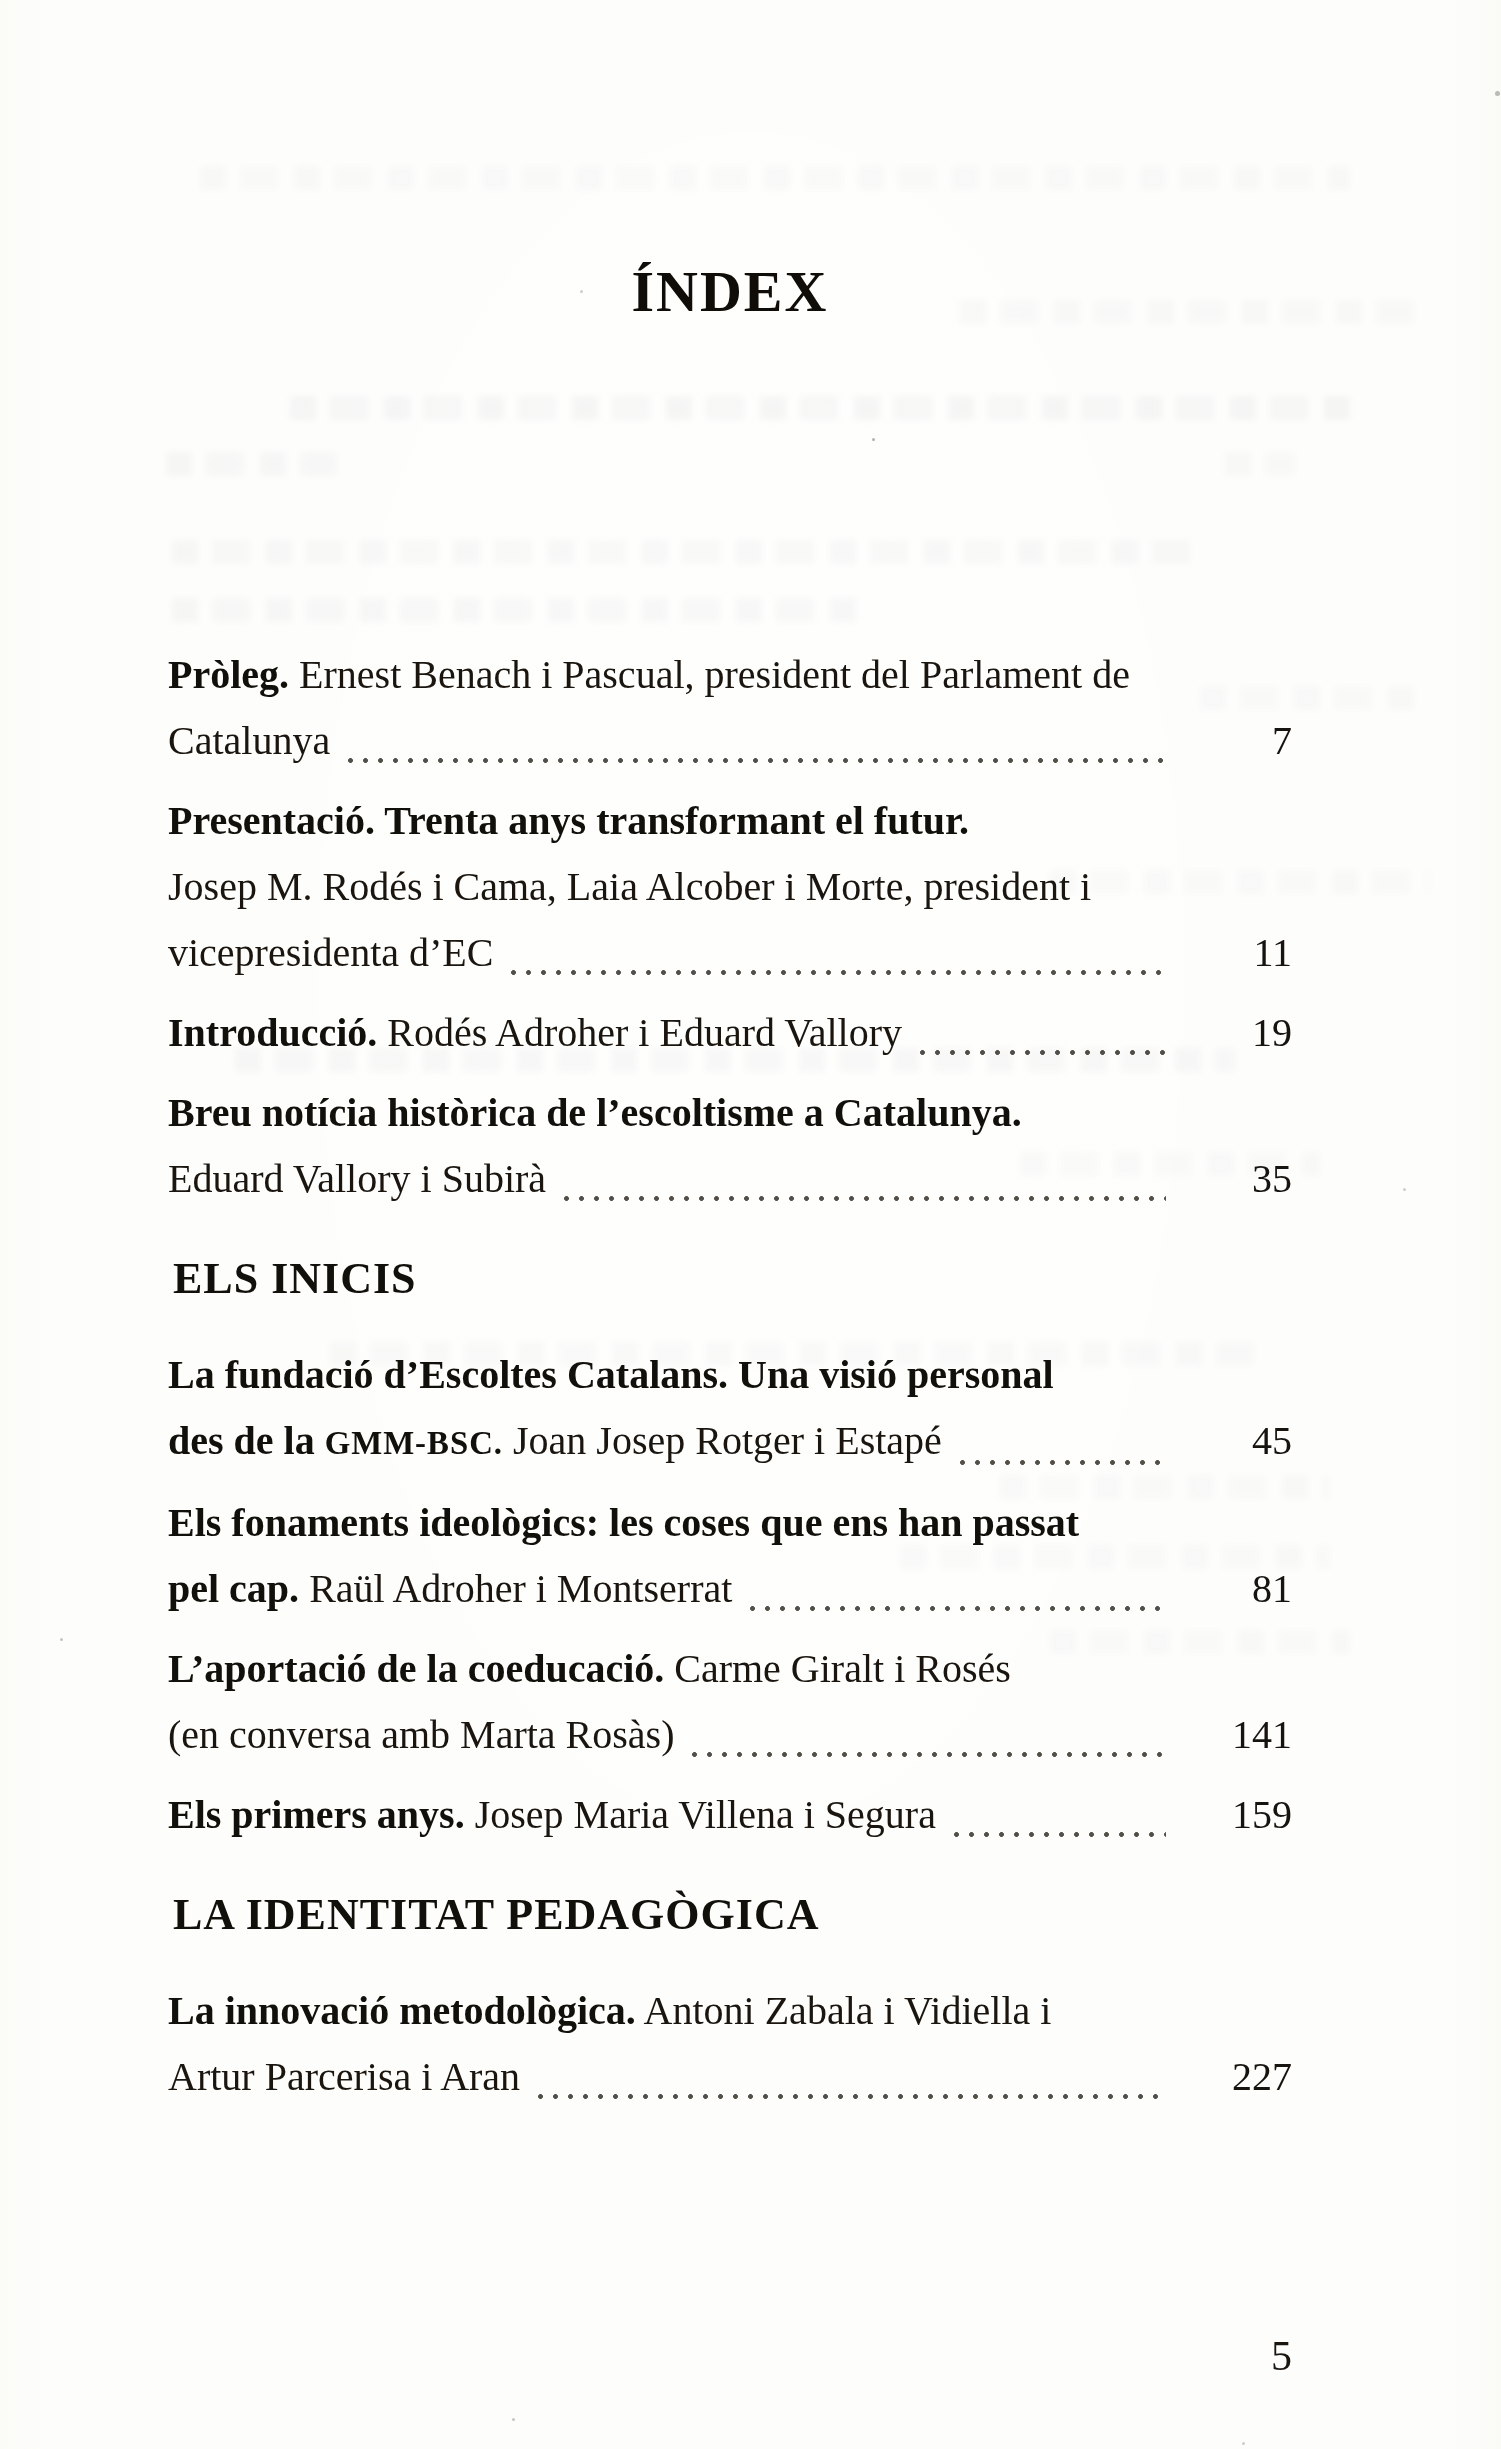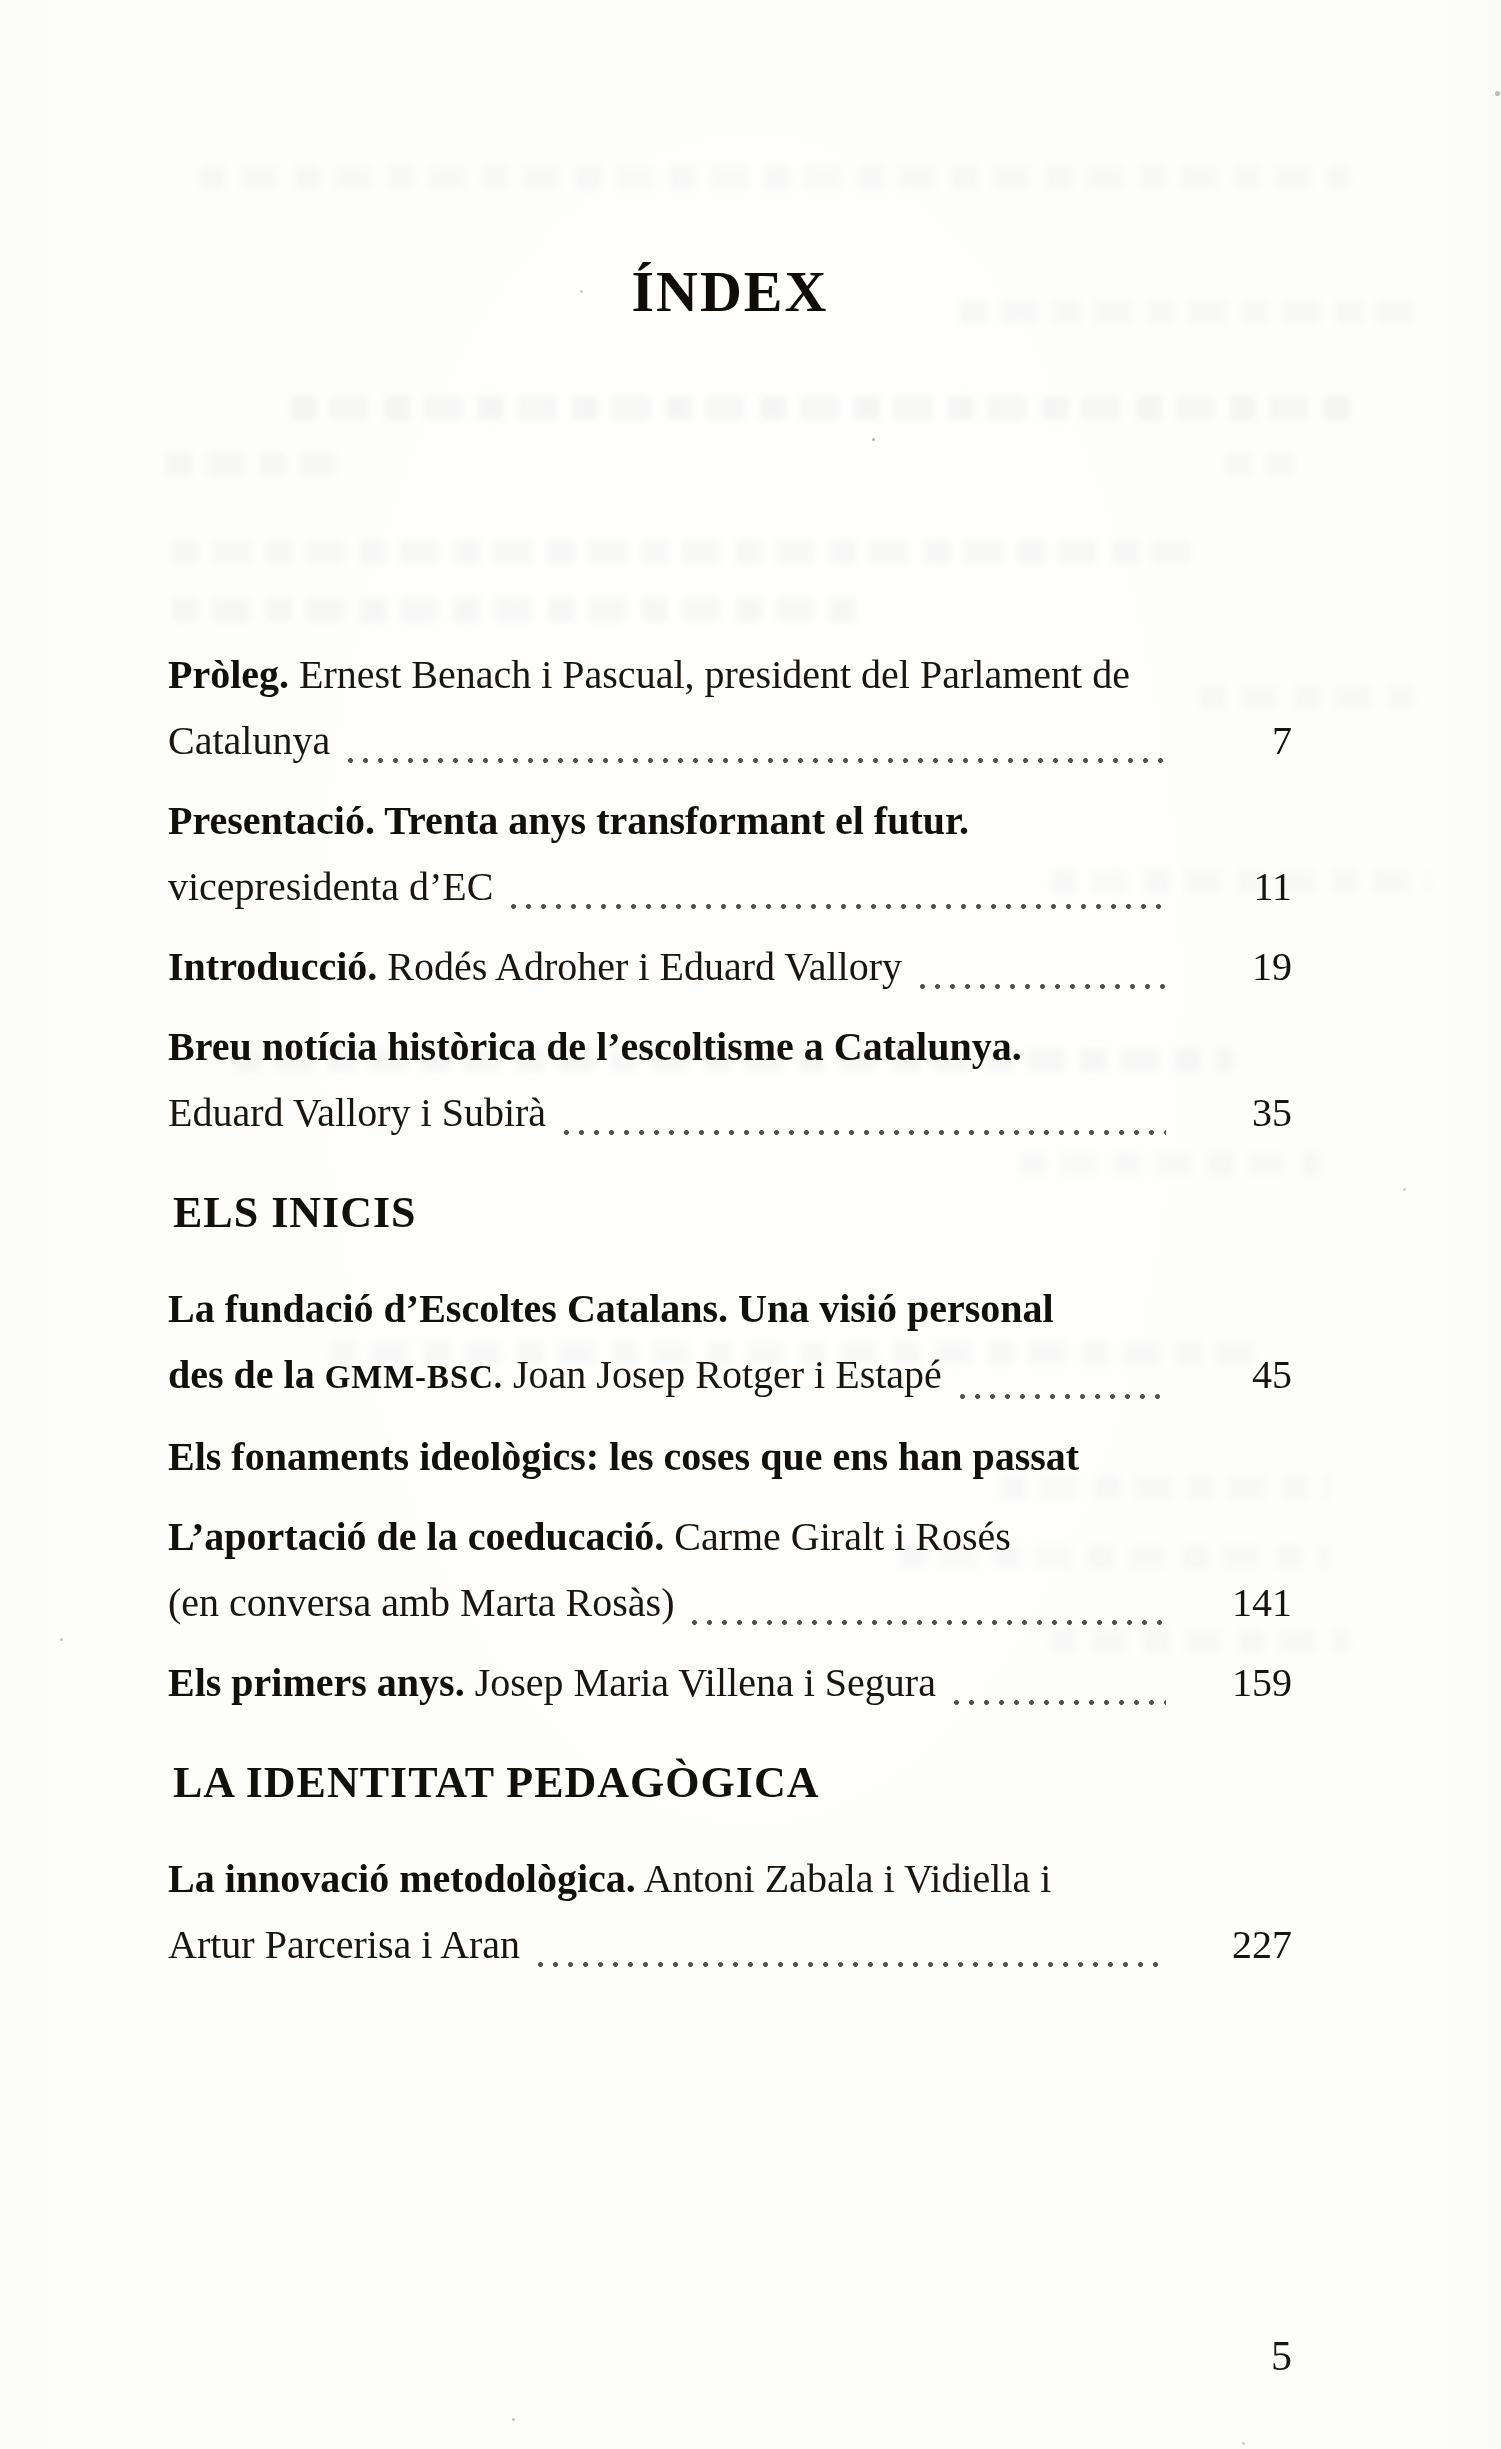--- a/index.html
+++ b/index.html
@@ -107,20 +107,21 @@
       <div class="entry">
         <div class="line"><span class="seg bold">Pròleg.</span><span class="seg regular"> Ernest Benach i Pascual, president del Parlament de</span></div>
         <div class="line dotline">
           <span class="seg regular">Catalunya</span>
           <span class="leader"></span>
           <span class="pnum">7</span>
         </div>
       </div>
       <div class="entry">
         <div class="line"><span class="seg bold">Presentació. Trenta anys transformant el futur.</span></div>
+        <div class="line"><span class="seg regular">Josep M. Rodés i Cama, Laia Alcober i Morte, president i</span></div>
         <div class="line dotline">
           <span class="seg regular">vicepresidenta d’EC</span>
           <span class="leader"></span>
           <span class="pnum">11</span>
         </div>
       </div>
       <div class="entry">
         <div class="line dotline">
           <span class="seg bold">Introducció.</span>
           <span class="seg regular"> Rodés Adroher i Eduard Vallory</span>
@@ -142,20 +143,26 @@
         <div class="line dotline">
           <span class="seg bold">des de la </span>
           <span class="seg bold-sc">GMM-BSC.</span>
           <span class="seg regular"> Joan Josep Rotger i Estapé</span>
           <span class="leader"></span>
           <span class="pnum">45</span>
         </div>
       </div>
       <div class="entry">
         <div class="line"><span class="seg bold">Els fonaments ideològics: les coses que ens han passat</span></div>
+        <div class="line dotline">
+          <span class="seg bold">pel cap.</span>
+          <span class="seg regular"> Raül Adroher i Montserrat</span>
+          <span class="leader"></span>
+          <span class="pnum">81</span>
+        </div>
       </div>
       <div class="entry">
         <div class="line"><span class="seg bold">L’aportació de la coeducació.</span><span class="seg regular"> Carme Giralt i Rosés</span></div>
         <div class="line dotline">
           <span class="seg regular">(en conversa amb Marta Rosàs)</span>
           <span class="leader"></span>
           <span class="pnum">141</span>
         </div>
       </div>
       <div class="entry">

